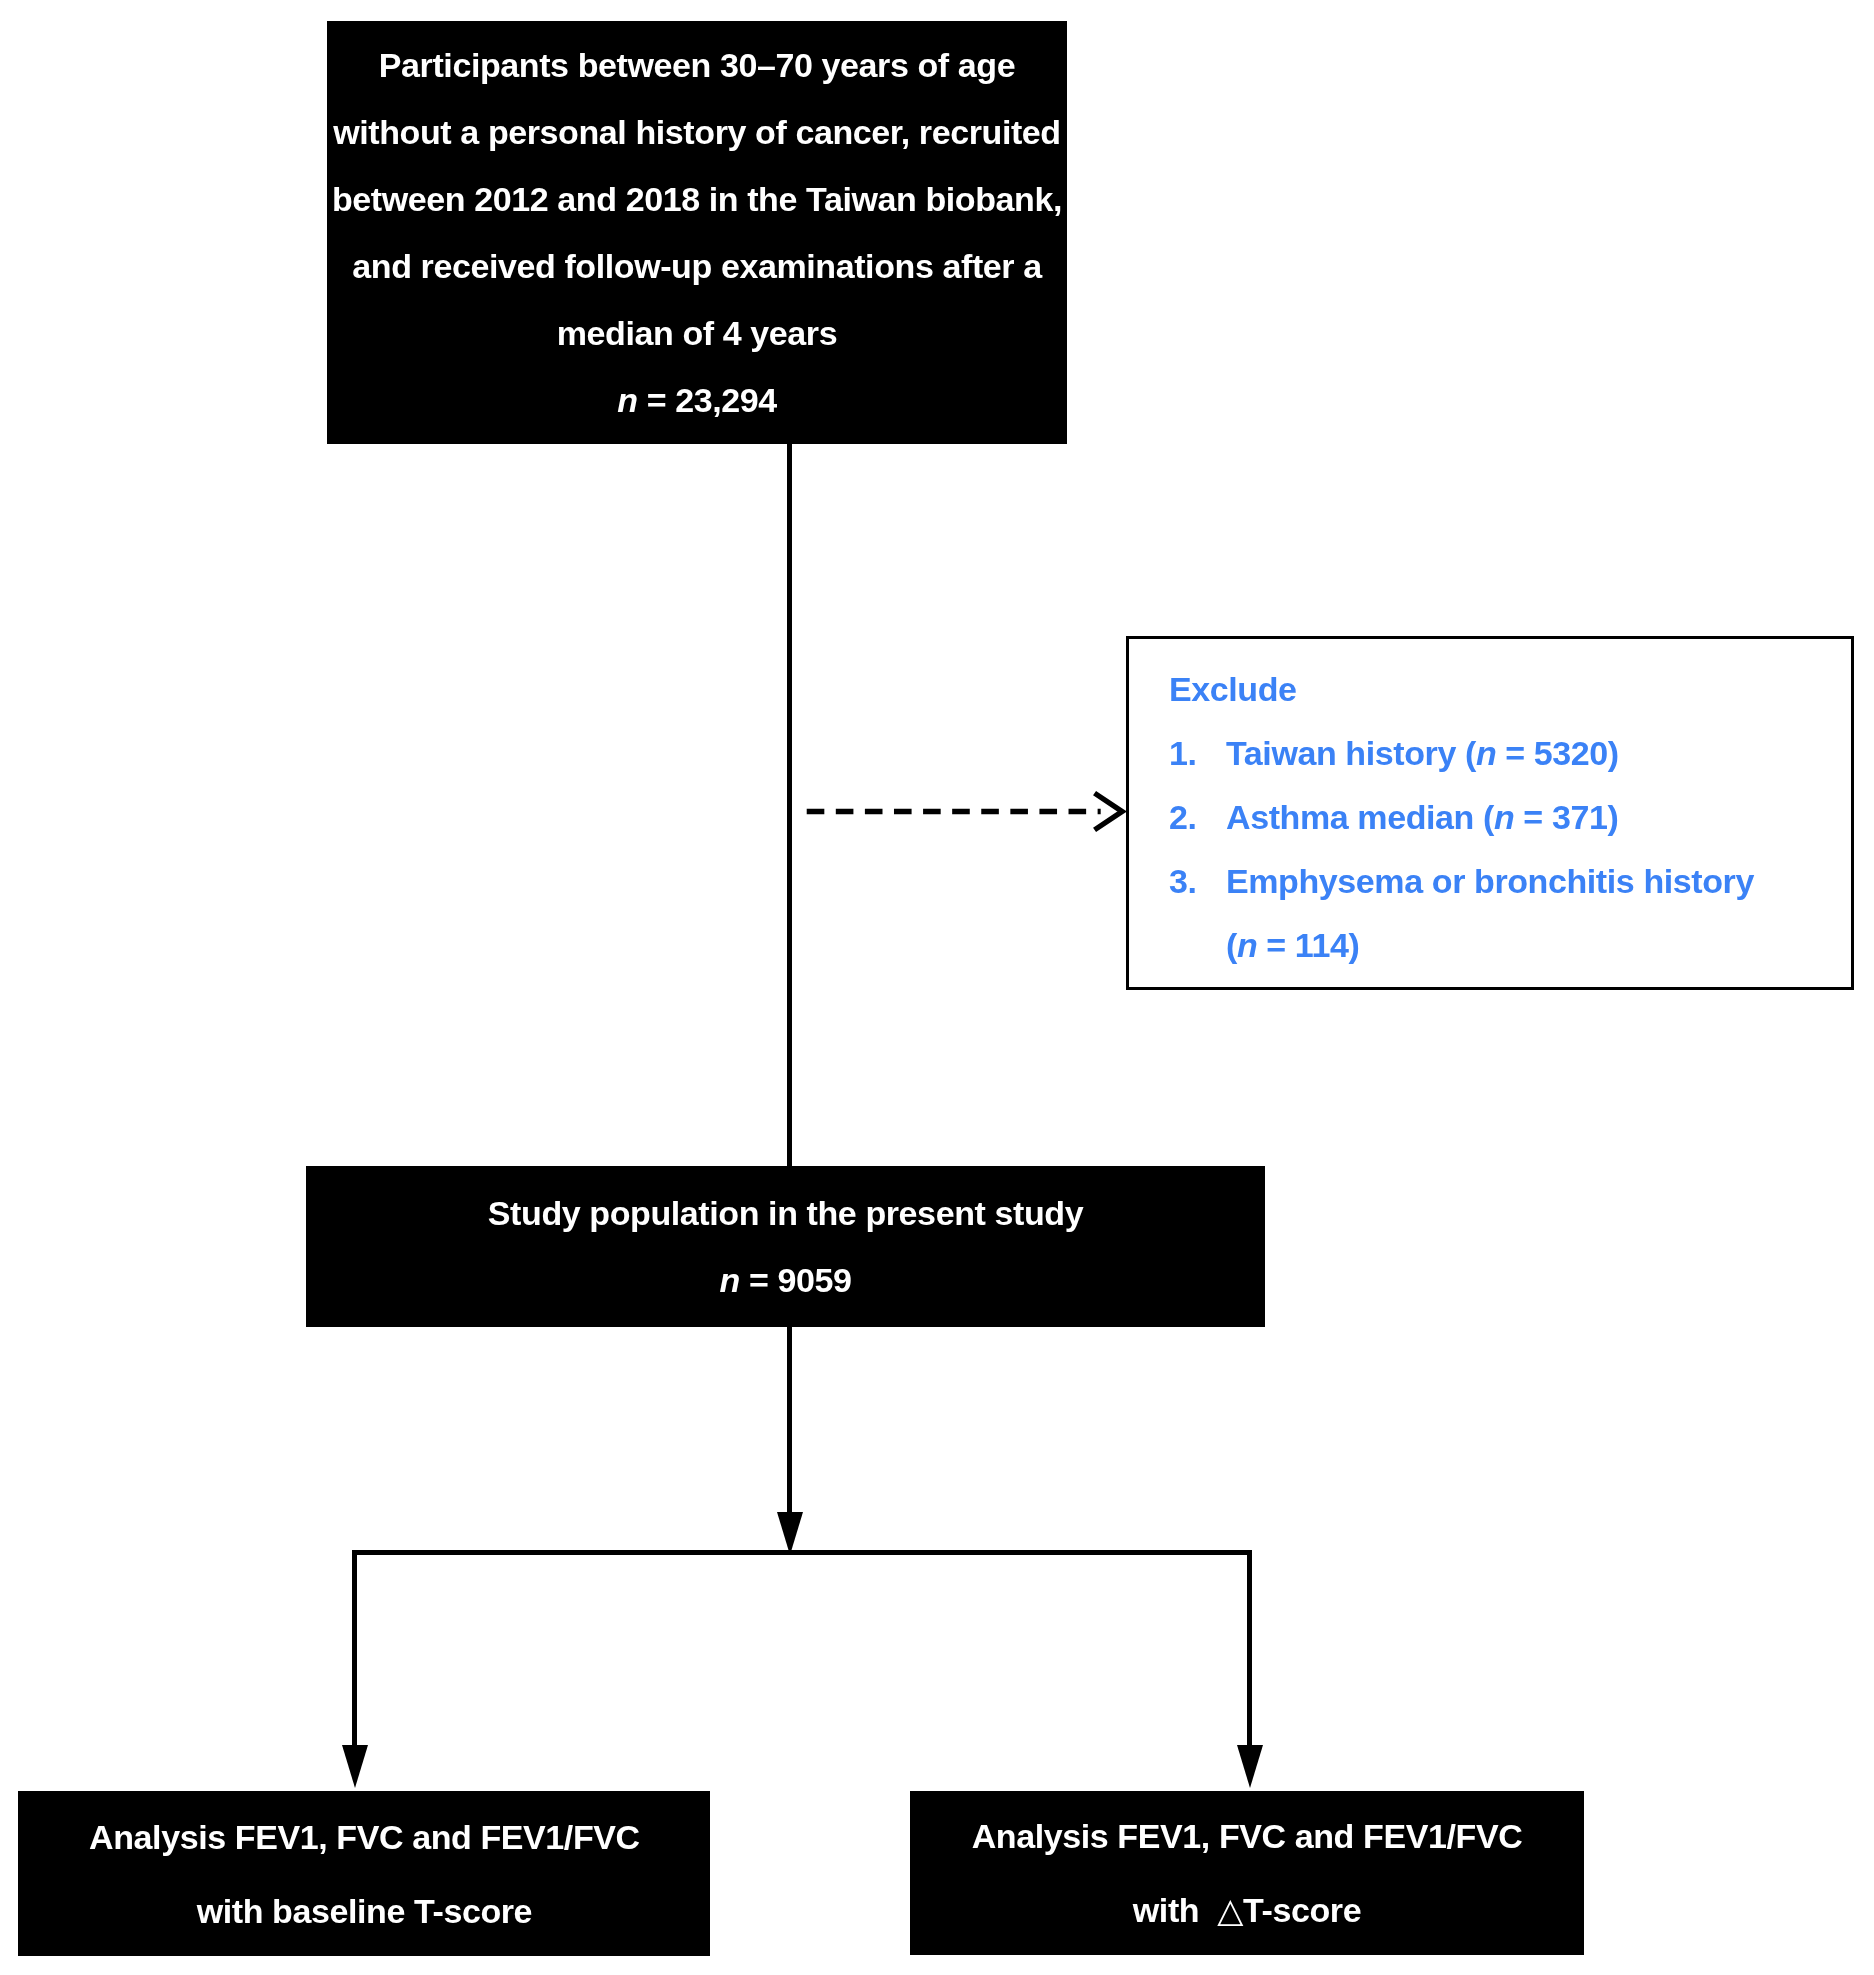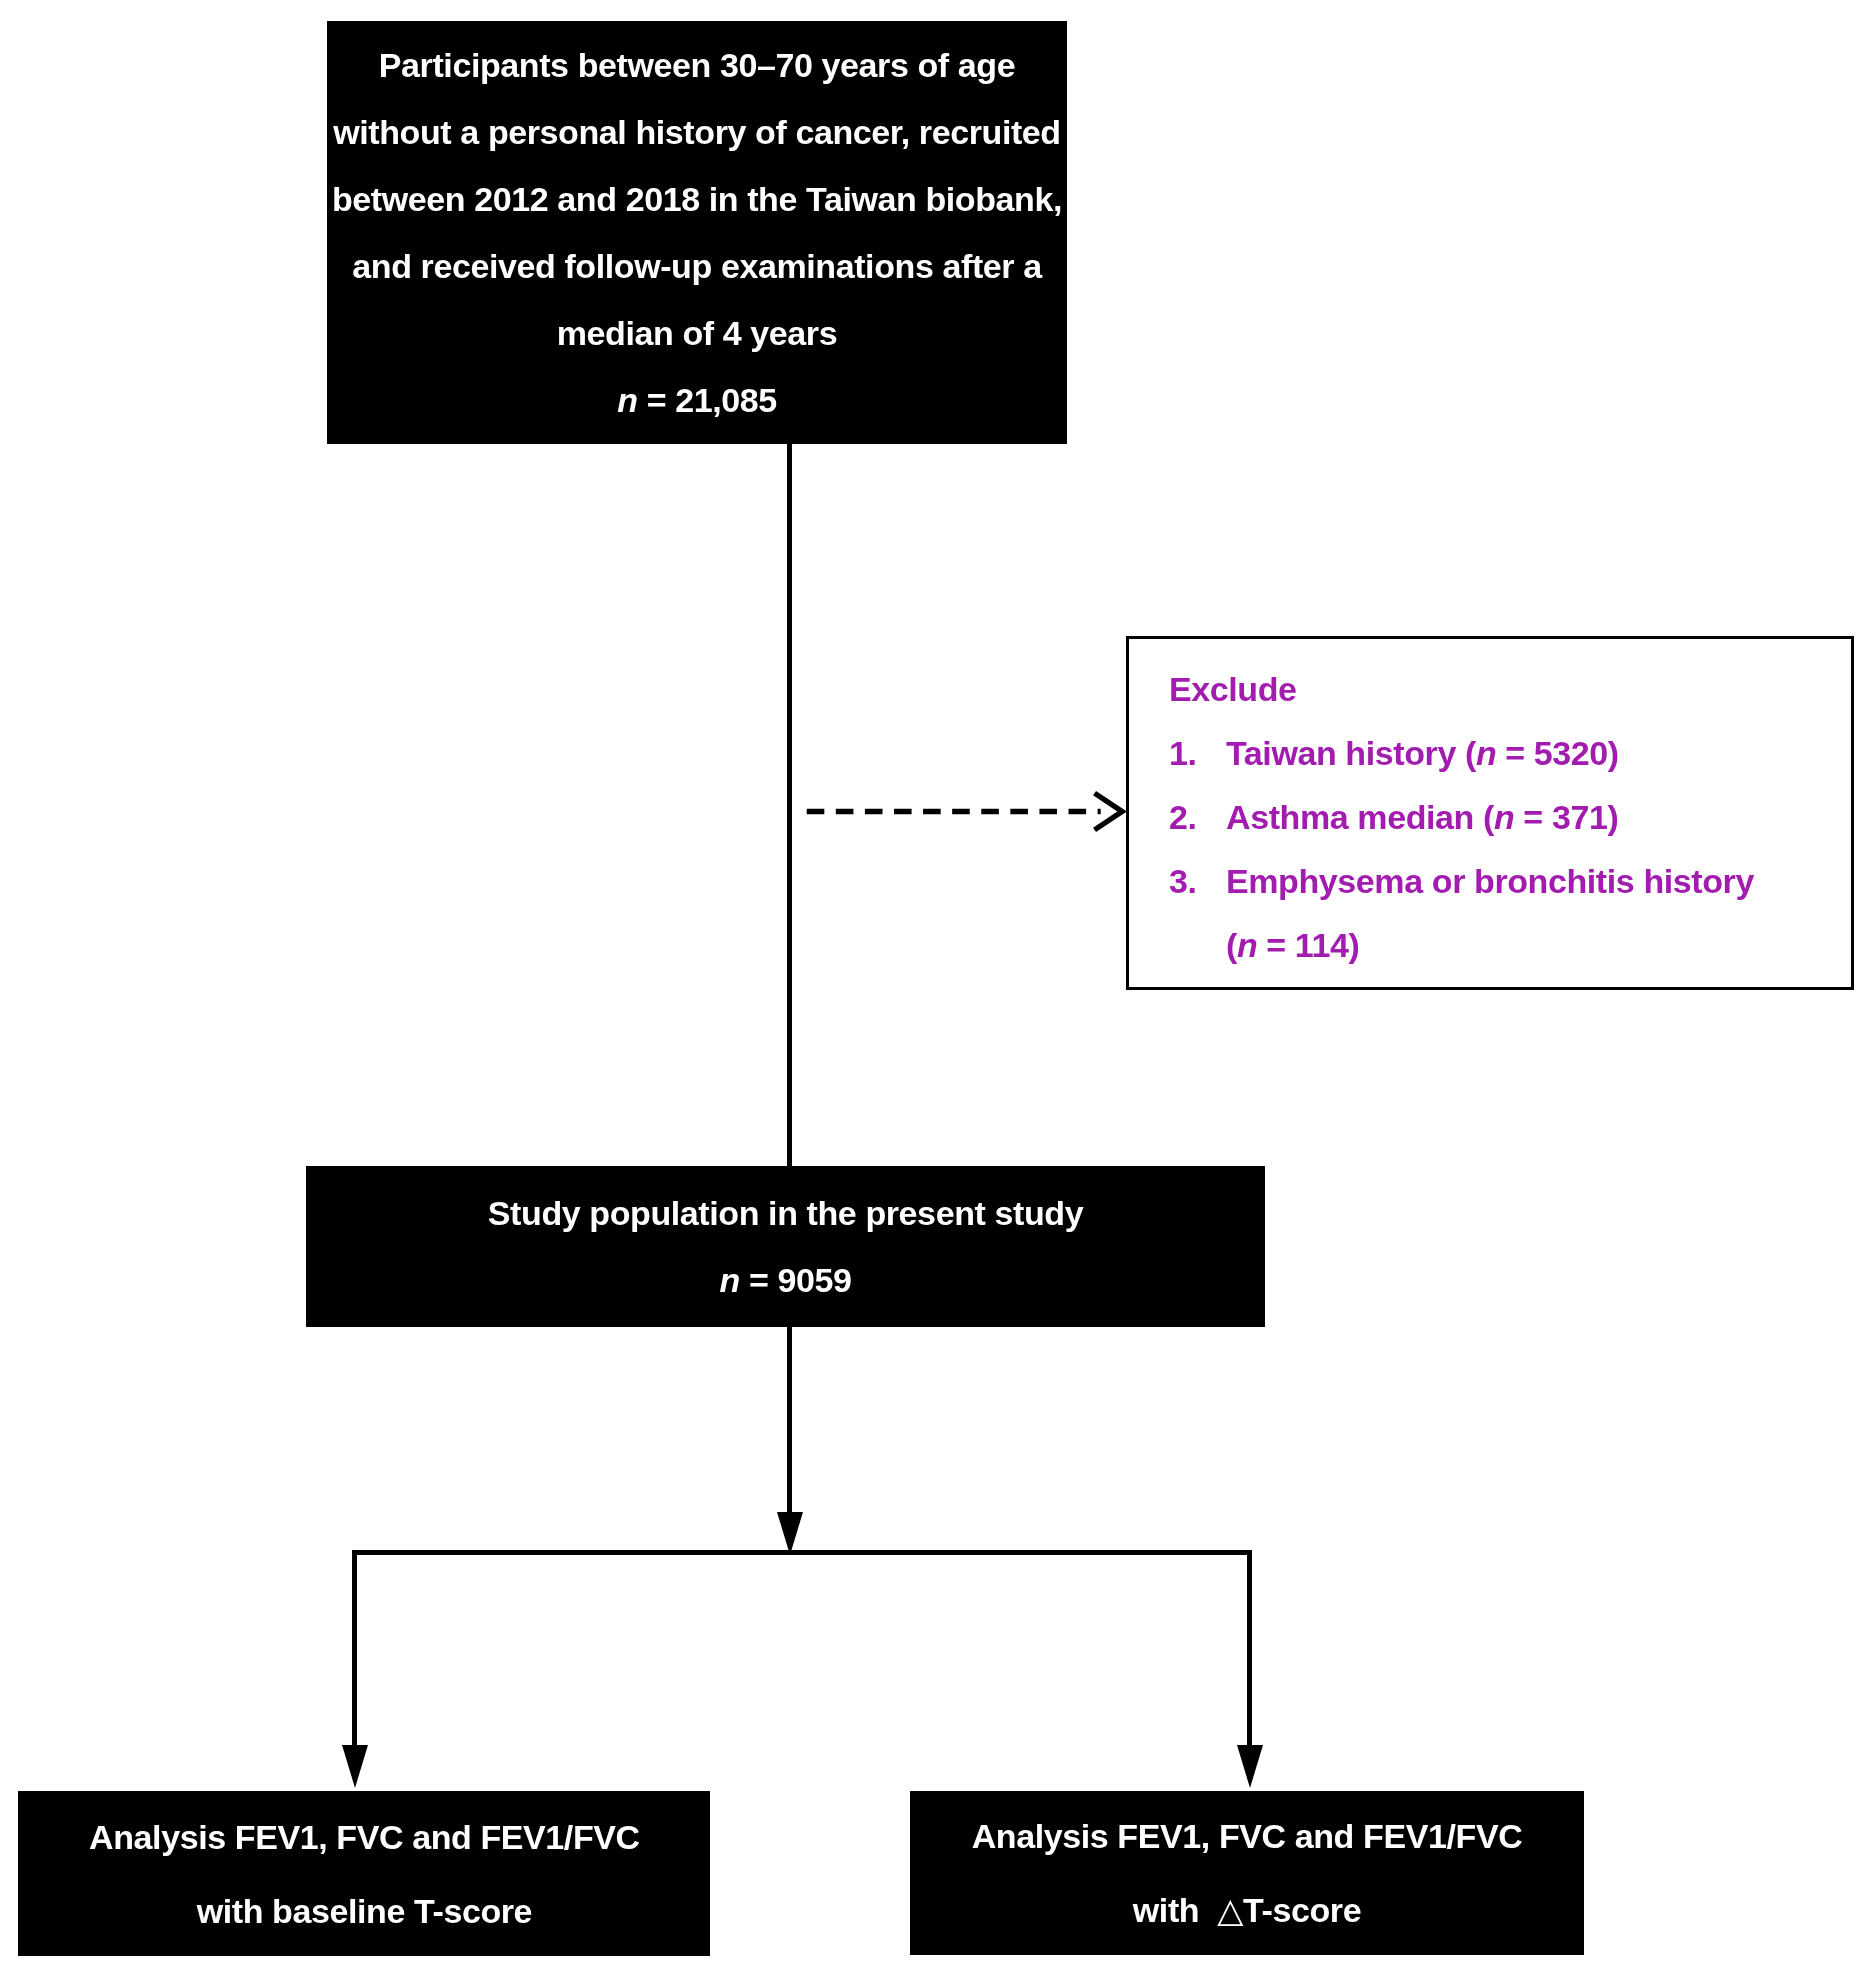--- a/index.html
+++ b/index.html
@@ -34,21 +34,21 @@
   .box-br   { left: 910px; top: 1791px; width: 674px;  height: 164px; line-height: 74px; }
   .n-line i { font-style: italic; }
 
   
   .exclude-box {
     position: absolute;
     left: 1126px; top: 636px;
     width: 728px; height: 354px;
     background: #ffffff;
     border: 3.1px solid #000000;
-    color: #a21caf;
+    color: #3b82f6;
     font-size: 34px;
     letter-spacing: -0.4px;
     padding: 18.4px 13.8px 0 40px;
   }
   .x-title { line-height: 64px; }
   .x-item  { display: flex; line-height: 64px; }
   .x-num   { width: 57px; flex: none; }
   .x-text  { white-space: pre-line; }
   .x-text i { font-style: italic; }
 
@@ -79,21 +79,21 @@
 <body>
 
 <div class="canvas">
 
   <div class="bbox box-top">
     <div class="box-text">Participants between 30–70 years of age
 without a personal history of cancer, recruited
 between 2012 and 2018 in the Taiwan biobank,
 and received follow-up examinations after a
 median of 4 years</div>
-    <div class="n-line"><i>n</i><span> = 21,085</span></div>
+    <div class="n-line"><i>n</i><span> = 23,294</span></div>
   </div>
 
   <div class="vline" id="vline-top"></div>
 
   <svg id="dashed-arrow" width="333" height="43" viewBox="0 0 435 56">
     <line x1="14" y1="28" x2="398" y2="28" stroke="#000000" stroke-width="7" stroke-dasharray="23 15"></line>
     <polyline points="390,4 426,28 390,52" fill="none" stroke="#000000" stroke-width="7"></polyline>
   </svg>
 
   <div class="exclude-box">

